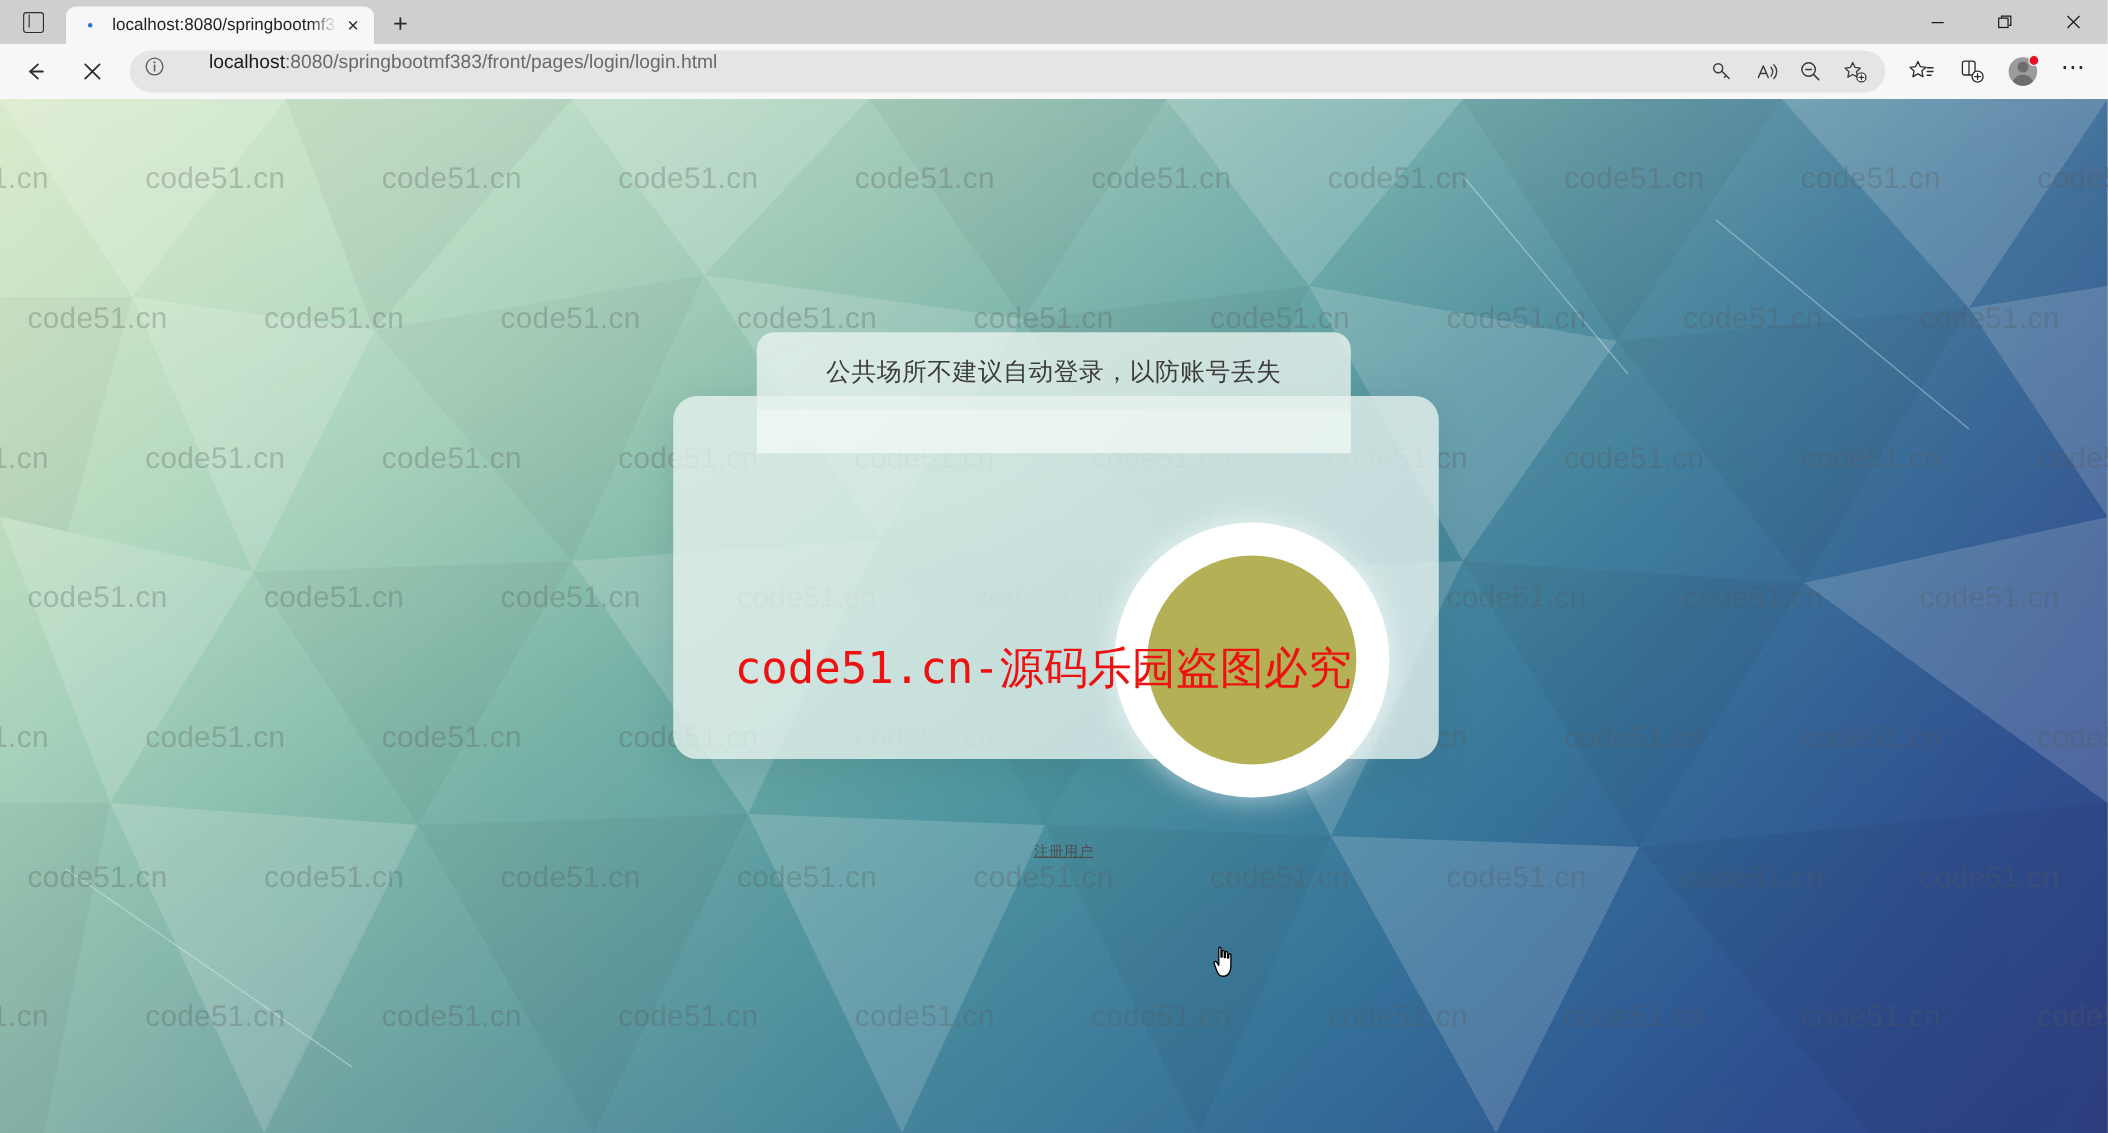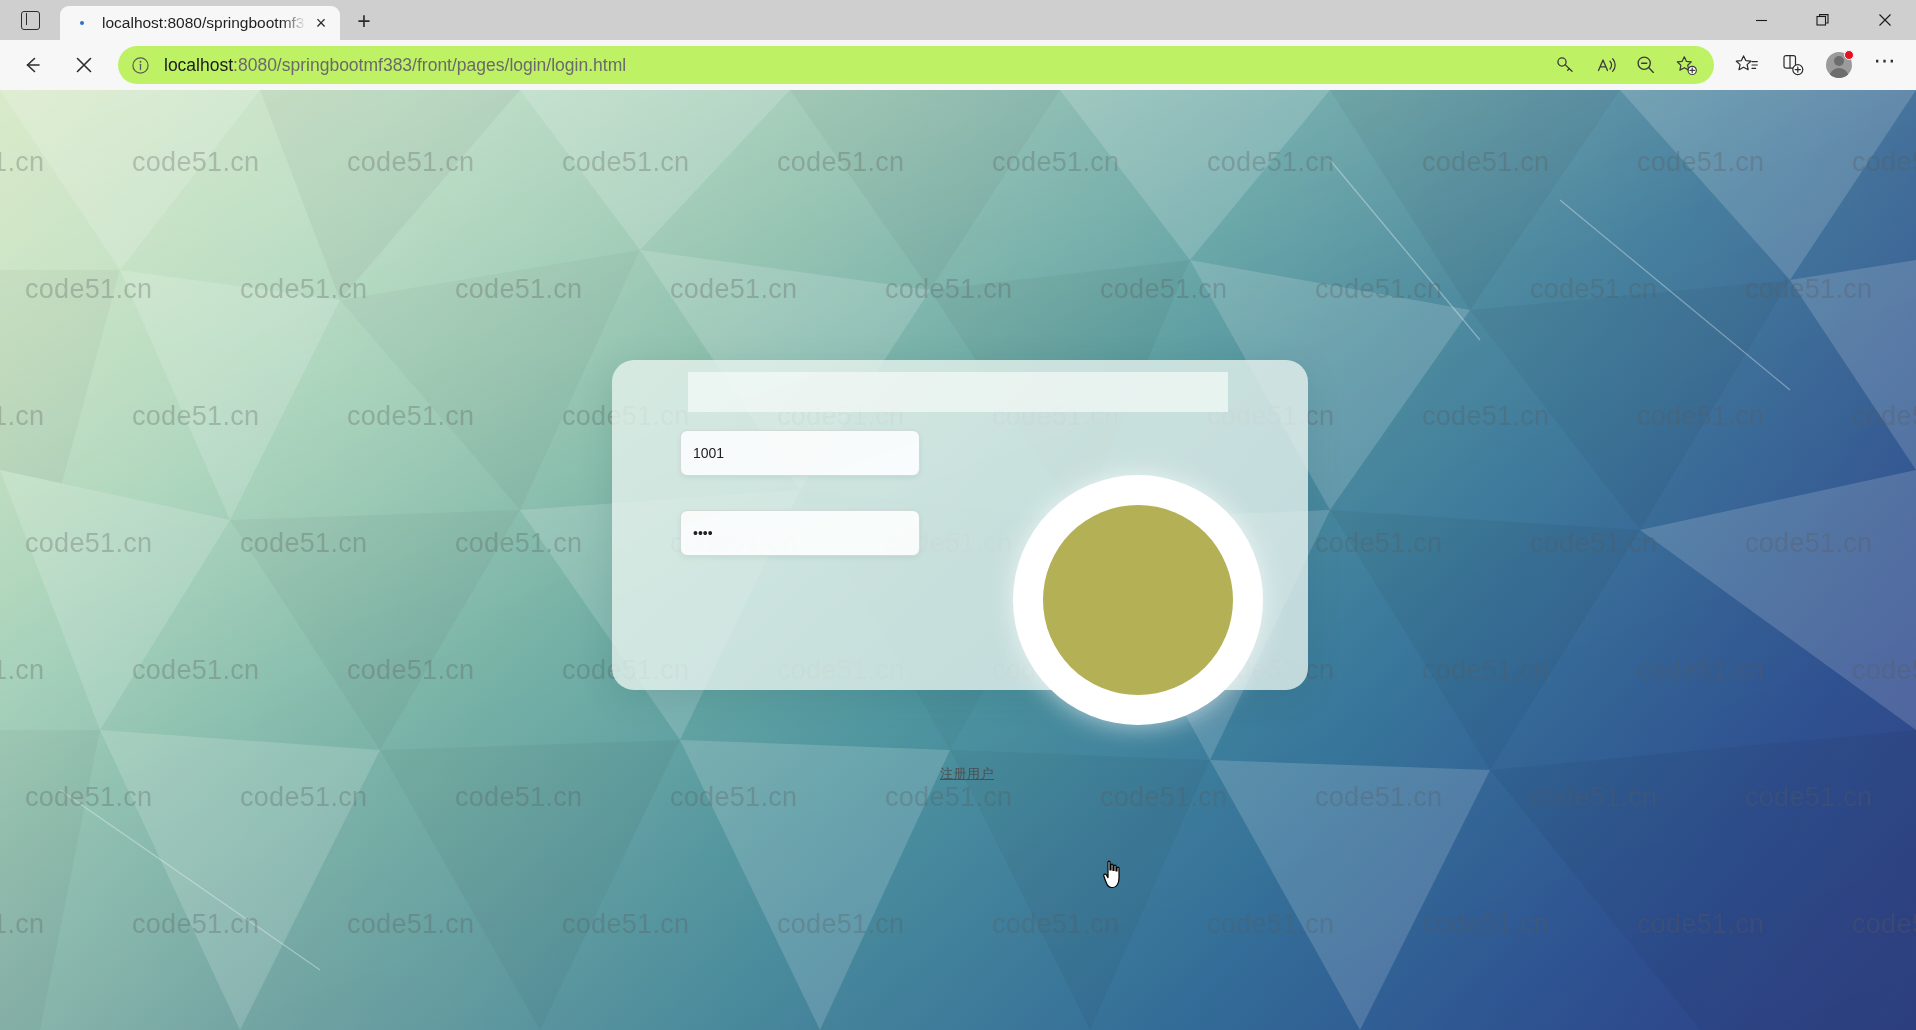--- a/index.html
+++ b/index.html
@@ -135,28 +135,29 @@
     margin-left: 12px;
     display: flex; align-items: center; justify-content: center;
     color: #2c2c2c;
     border-radius: 6px;
   }
   .nav-btn svg { display:block; }
 
   .omnibox {
     flex: 1 1 auto;
     height: 38px;
-    background: #bef264;
+    background: #e5e5e5;
     border-radius: 19px;
     margin: 0 10px 0 14px;
     display: flex;
-    align-items: center;
+    align-items: flex-start;
     padding: 0 8px 0 8px;
     box-sizing: border-box;
     position: relative;
+    gap: 26px;
   }
 
   .info-icon {
     width: 28px; height: 28px;
     display: flex; align-items: center; justify-content: center;
     color: #4a4a4a;
     flex: 0 0 auto;
   }
 
   .url-text {
@@ -644,37 +645,33 @@
         <div class="wm" style="left: 602px; top: 859px;">code51.cn</div>
         <div class="wm" style="left: 817px; top: 859px;">code51.cn</div>
         <div class="wm" style="left: 1032px; top: 859px;">code51.cn</div>
         <div class="wm" style="left: 1247px; top: 859px;">code51.cn</div>
         <div class="wm" style="left: 1462px; top: 859px;">code51.cn</div>
         <div class="wm" style="left: 1677px; top: 859px;">code51.cn</div>
         <div class="wm" style="left: 1892px; top: 859px;">code51.cn</div>
       </div>
 
     <div class="tip-shelf"></div>
+    <div class="autologin-tip">
+      <span class="tiptext">公共场所不建议自动登录，以防账号丢失</span>
+    </div>
 
     <div class="login-card"></div>
 
     <div class="logo-ring">
       <div class="logo-inner"></div>
     </div>
 
-    <div class="form-area">
-      <div class="field">
-        <input type="text" value="1001" style="">
-      </div>
-      <div class="field">
-        <input type="password" value="••••" style="">
-      </div>
-    </div>
 
     <a class="register-link" href="#">注册用户</a>
 
+    <div class="red-watermark">code51.cn-源码乐园盗图必究</div>
 
     <svg class="cursor" viewBox="0 0 26 30">
       <path d="M6 2 C6 0.7 8 0.7 8 2 L8 10 L9 10 L9 5 C9 3.7 11 3.7 11 5 L11 10.5 L12 10.5 L12 6 C12 4.7 14 4.7 14 6 L14 11 L15 11 L15 8 C15 6.7 17 6.7 17 8 L17 18 C17 24 14 27.5 11 27.5 L9.5 27.5 C6.5 27.5 5 25 4 22 L1.8 16 C1.2 14.4 3.2 13.2 4.2 14.8 L6 17.6 Z" fill="#ffffff" stroke="#000000" stroke-width="1.2" stroke-linejoin="round"></path>
     </svg>
 
   </div>
 </div>
 
 </body></html>

